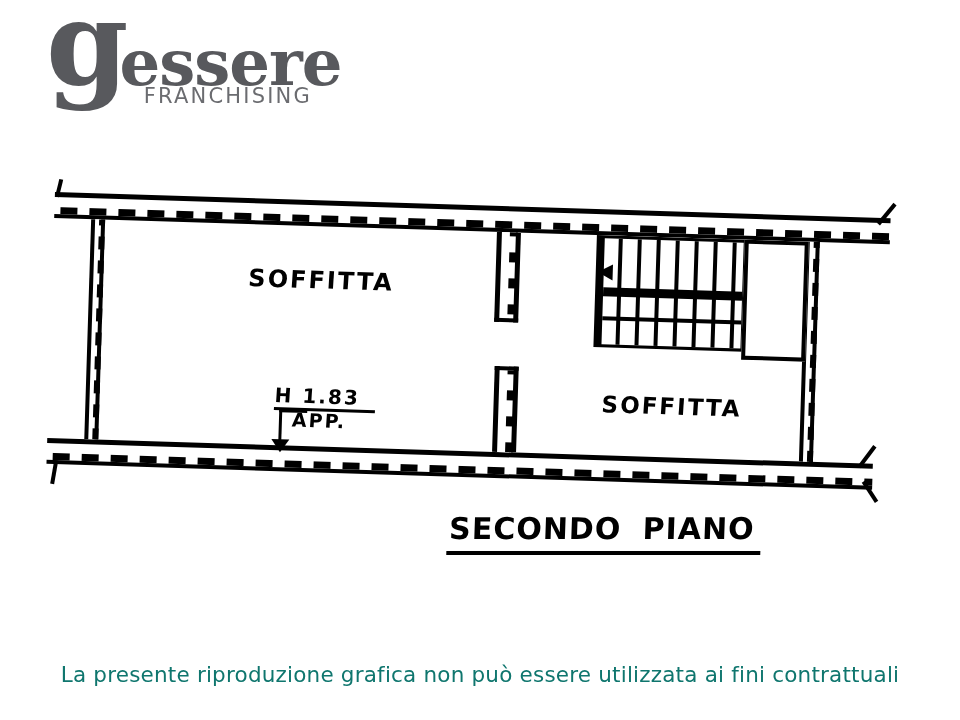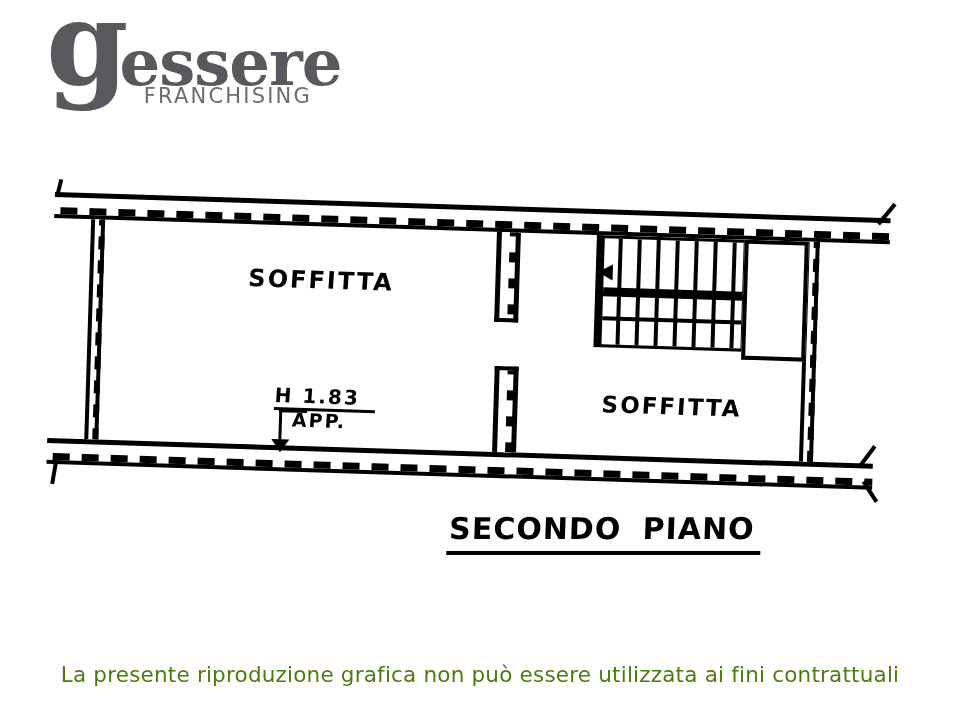--- a/index.html
+++ b/index.html
@@ -101,21 +101,21 @@
   }
 
   
   .floor-title{
     position:absolute;left:447px;top:511px;color:#000;
     font-size:30px;font-weight:700;letter-spacing:1px;word-spacing:10px;white-space:nowrap;
     border-bottom:4px solid #000;padding:0 6px 5px 2px;transform:skewX(-2deg);
   }
   .disclaimer{
     position:absolute;left:0;top:662px;width:960px;text-align:center;
-    font-size:21.5px;color:#4d7c0f;letter-spacing:0.2px;
+    font-size:21.5px;color:#0f766e;letter-spacing:0.2px;
   }
 </style>
 </head>
 <body>
 
 <div class="page">
 
   <div class="logo">
     <div class="wordmark"><span>g</span><span class="rest">essere</span></div>
     <div class="franchising">FRANCHISING</div>

